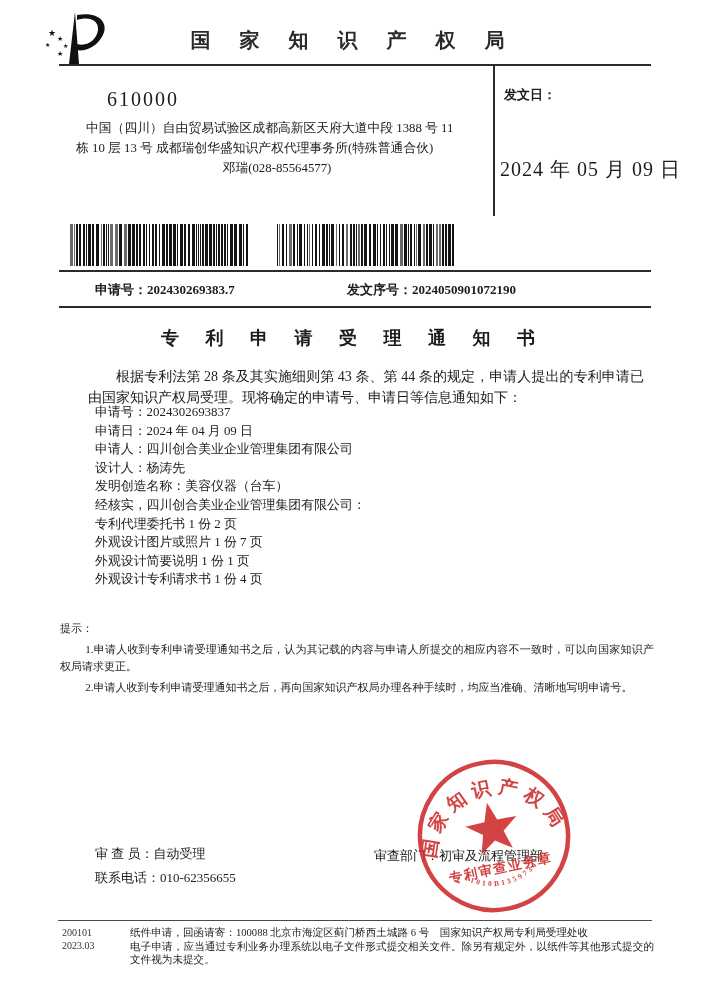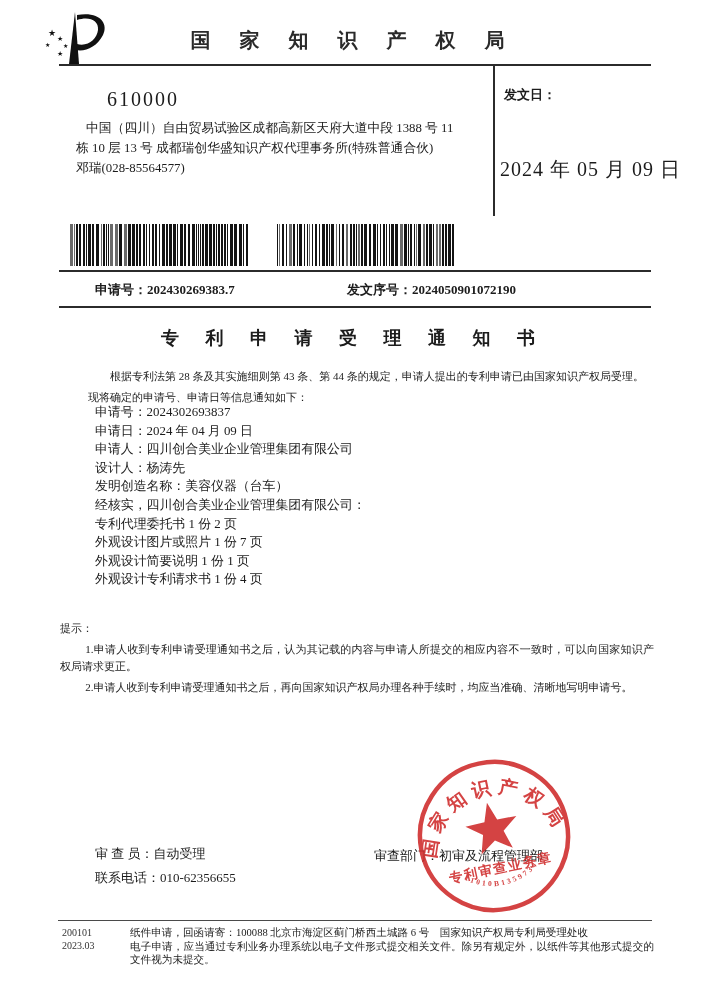--- a/index.html
+++ b/index.html
@@ -12,37 +12,37 @@
   .abs{position:absolute;}
   
   .agency-title{left:0;right:0;top:27px;text-align:center;font-size:20px;font-weight:600;letter-spacing:12px;color:#2a2a2a;}
   .hr{background:#2b2b2b;height:2px;left:59px;width:592px;}
   .hr1{top:64px;}
   .vline{left:493px;top:66px;width:2px;height:150px;background:#2b2b2b;}
   
   .postal{left:107px;top:88px;font-size:20px;font-weight:normal;letter-spacing:2px;}
   .addr{left:76px;top:118px;width:402px;font-size:12.8px;line-height:20px;}
   .addr .l1{padding-left:10px;}
-  .addr .recipient{text-align:left;}
+  .addr .recipient{text-align:center;}
   
   .dispatch-label{left:504px;top:86px;font-size:13px;font-weight:600;}
   .dispatch-date{left:500px;top:156px;font-size:20px;letter-spacing:1px;font-weight:500;}
   
   .barcode{top:224px;height:42px;overflow:hidden;white-space:nowrap;}
   .bc1{left:70px;width:180px;}
   .bc2{left:277px;width:181px;}
   .barcode i{display:inline-block;height:100%;vertical-align:top;background:#141414;}
   
   .hr2{top:270px;}
   .ref1{left:75px;top:281px;font-size:13px;font-weight:bold;margin-left:20px;}
   .ref2{left:347px;top:281px;font-size:13px;font-weight:bold;}
   .hr3{top:306px;}
   
   .notice-title{left:0;right:0;top:326px;text-align:center;font-size:18px;font-weight:bold;letter-spacing:11px;}
-  .intro{left:88px;top:366px;width:556px;font-size:11px;line-height:21px;text-indent:2em;text-align:justify;}
+  .intro{left:88px;top:366px;width:556px;font-size:14px;line-height:21px;text-indent:2em;text-align:justify;}
   .fields{left:95px;top:403px;width:480px;font-size:12.9px;line-height:18.6px;}
   
   .tips{left:60px;top:620px;width:594px;font-size:11px;line-height:17px;color:#222;}
   .tips .tip{text-indent:2.3em;text-align:justify;margin-top:4px;}
   
   .examiner{left:95px;top:845px;font-size:13px;}
   .phone{left:95px;top:869px;font-size:13px;}
   .department{left:374px;top:847px;font-size:13px;z-index:1;}
   
   .stamp{left:414px;top:756px;width:160px;height:160px;z-index:5;opacity:.88;transform:rotate(-12deg);}

